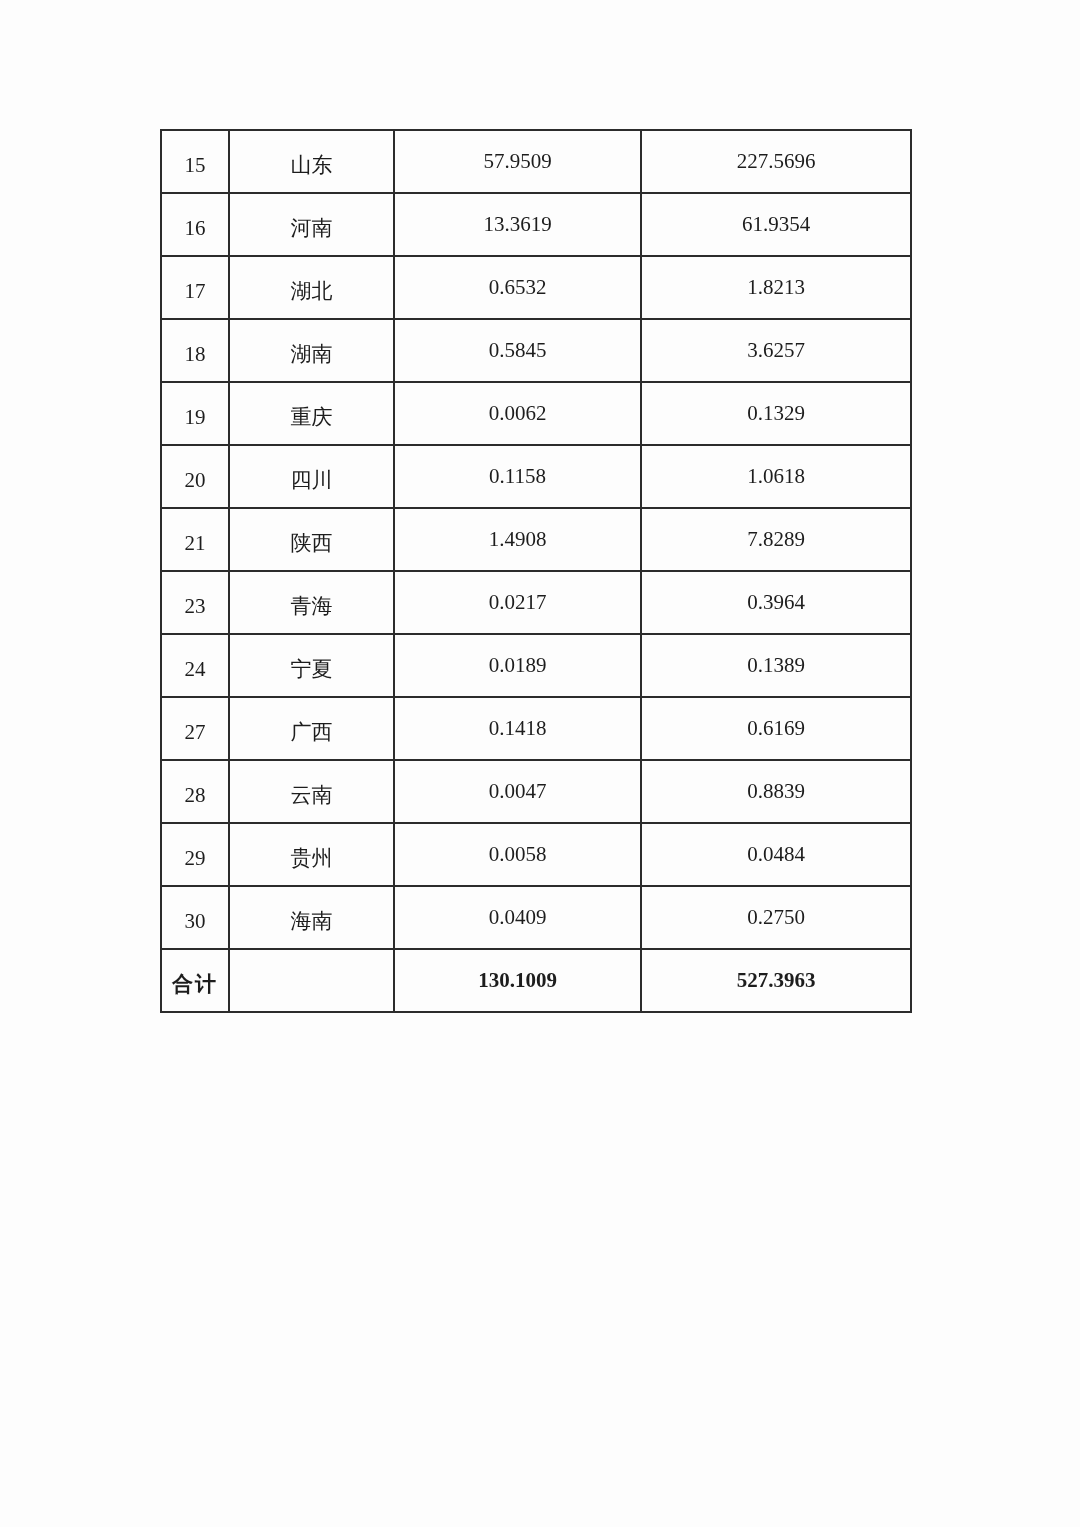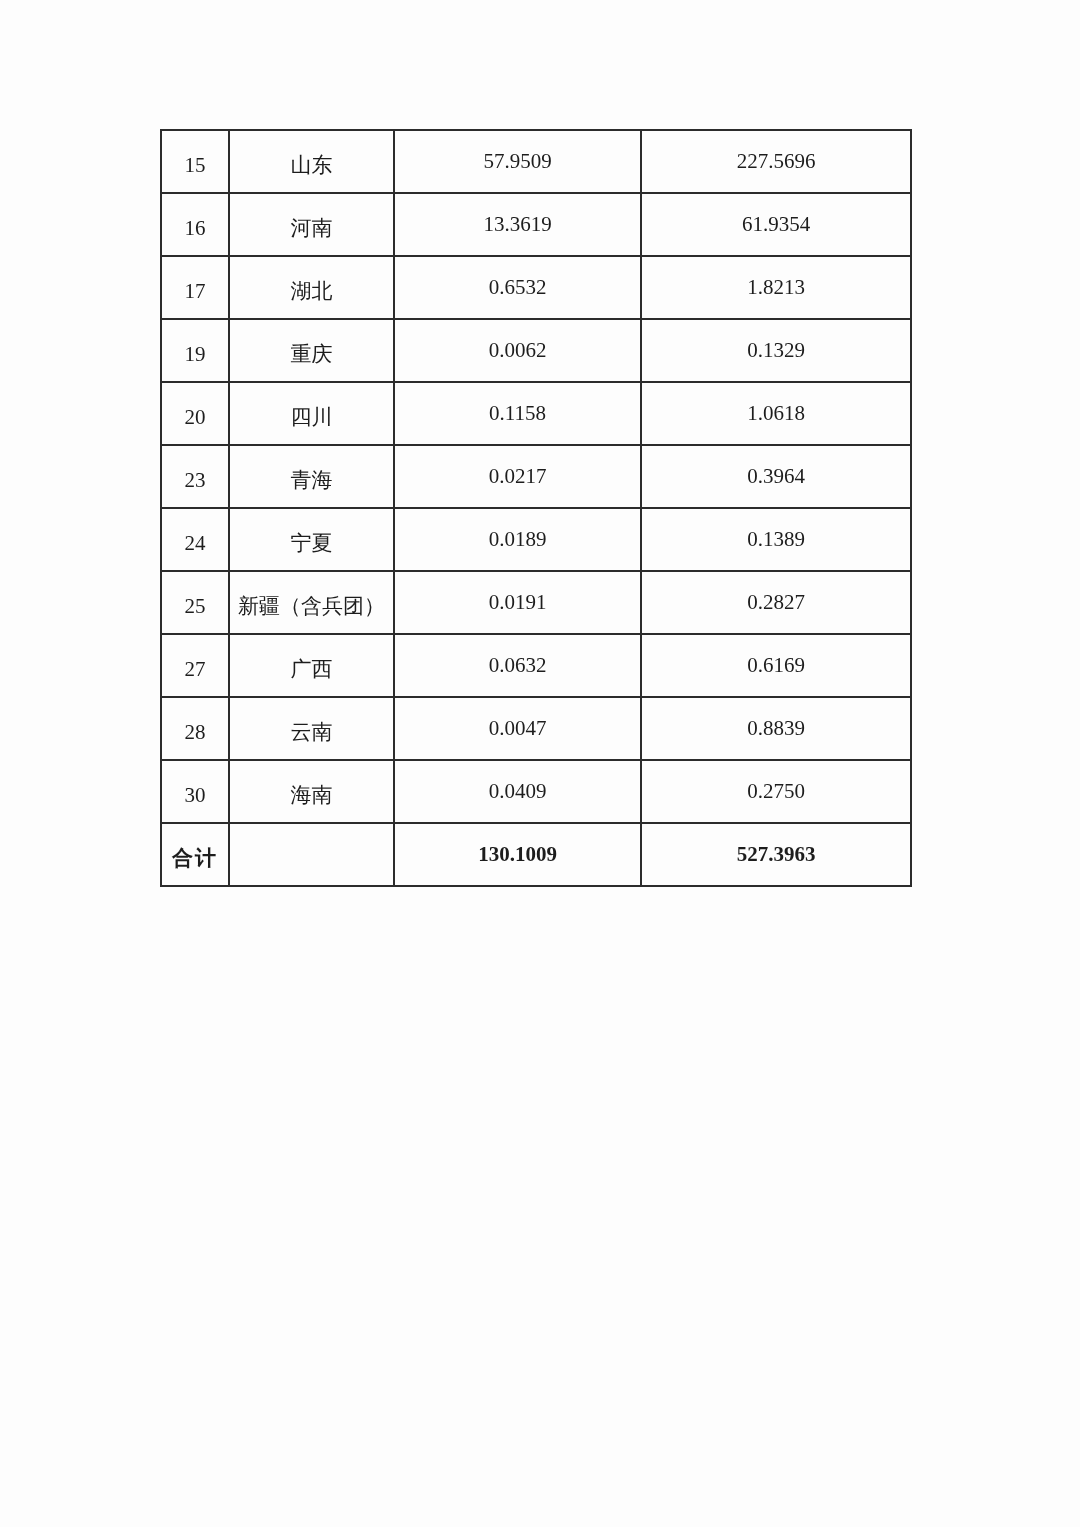--- a/index.html
+++ b/index.html
@@ -80,73 +80,85 @@
     <td class="cell-value">61.9354</td>
   </tr>
 
   <tr>
     <td class="cell-index">17</td>
     <td class="cell-province">湖北</td>
     <td class="cell-value">0.6532</td>
     <td class="cell-value">1.8213</td>
   </tr>
 
+  <tr>
+    <td class="cell-index">18</td>
+    <td class="cell-province">湖南</td>
+    <td class="cell-value">0.5845</td>
+    <td class="cell-value">3.6257</td>
+  </tr>
 
   <tr>
     <td class="cell-index">19</td>
     <td class="cell-province">重庆</td>
     <td class="cell-value">0.0062</td>
     <td class="cell-value">0.1329</td>
   </tr>
 
   <tr>
     <td class="cell-index">20</td>
     <td class="cell-province">四川</td>
     <td class="cell-value">0.1158</td>
     <td class="cell-value">1.0618</td>
   </tr>
 
+  <tr>
+    <td class="cell-index">21</td>
+    <td class="cell-province">陕西</td>
+    <td class="cell-value">1.4908</td>
+    <td class="cell-value">7.8289</td>
+  </tr>
 
 
   <tr>
     <td class="cell-index">23</td>
     <td class="cell-province">青海</td>
     <td class="cell-value">0.0217</td>
     <td class="cell-value">0.3964</td>
   </tr>
 
   <tr>
     <td class="cell-index">24</td>
     <td class="cell-province">宁夏</td>
     <td class="cell-value">0.0189</td>
     <td class="cell-value">0.1389</td>
   </tr>
 
-  <tr>
-    <td class="cell-index">25</td>
-    <td class="cell-province">新疆（含兵团）</td>
-    <td class="cell-value">0.0191</td>
-    <td class="cell-value">0.2827</td>
-  </tr>
 
 
   <tr>
     <td class="cell-index">27</td>
     <td class="cell-province">广西</td>
-    <td class="cell-value">0.0632</td>
+    <td class="cell-value">0.1418</td>
     <td class="cell-value">0.6169</td>
   </tr>
 
   <tr>
     <td class="cell-index">28</td>
     <td class="cell-province">云南</td>
     <td class="cell-value">0.0047</td>
     <td class="cell-value">0.8839</td>
   </tr>
 
+  <tr>
+    <td class="cell-index">29</td>
+    <td class="cell-province">贵州</td>
+    <td class="cell-value">0.0058</td>
+    <td class="cell-value">0.0484</td>
+  </tr>
 
   <tr>
     <td class="cell-index">30</td>
     <td class="cell-province">海南</td>
     <td class="cell-value">0.0409</td>
     <td class="cell-value">0.2750</td>
   </tr>
 <tr class="total-row" id="total-row">
         <td class="cell-index">合计</td>
         <td class="cell-province"></td>

